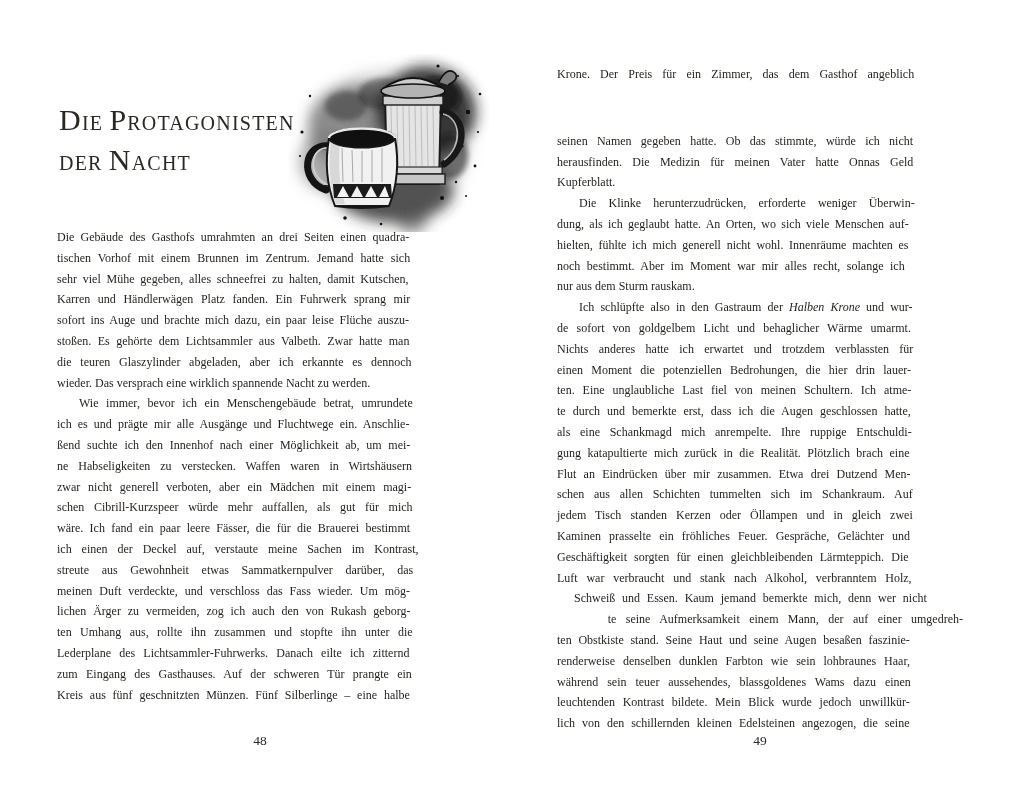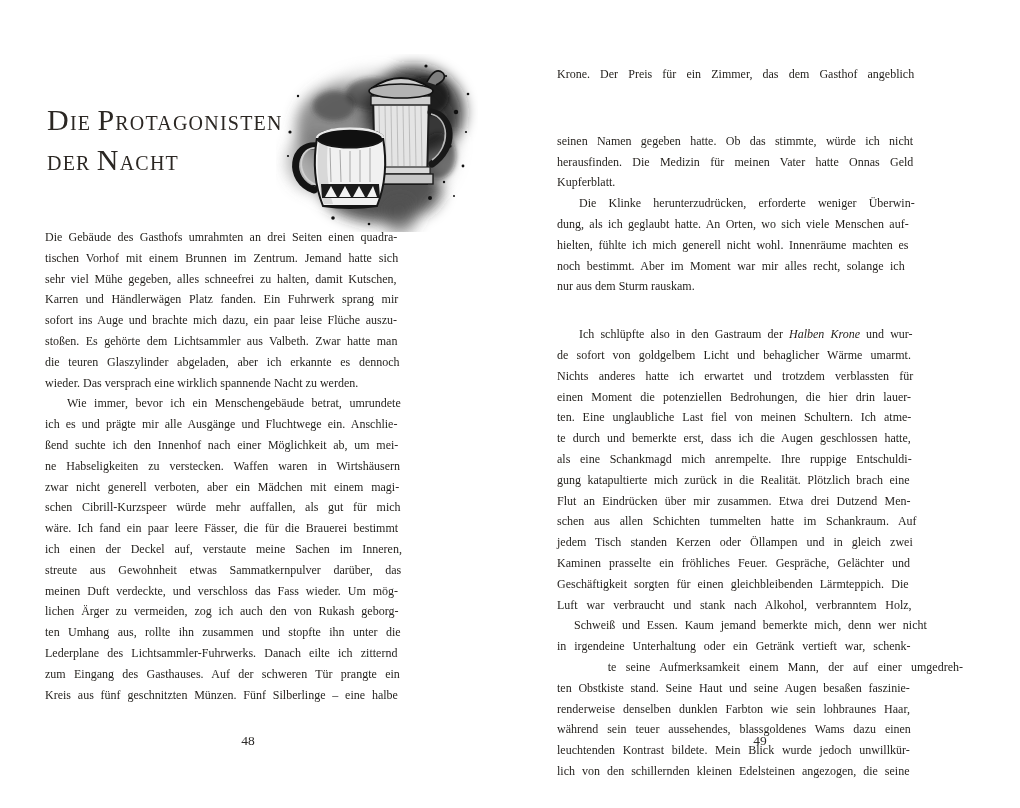--- a/index.html
+++ b/index.html
@@ -6,21 +6,21 @@
   html, body { width:1020px; height:808px; }
   body {
     background:#ffffff;
     font-family:"Liberation Serif", serif;
     color:#211e1a;
     position:relative;
     overflow:hidden;
   }
   .spread { position:absolute; inset:0; }
   .page { position:absolute; top:0; width:406px; height:808px; }
-  .page-left  { left:45px;text-decoration:underline; }
+  .page-left  { left:57px;text-decoration:underline; }
   .page-right { left:557px; }
 
   
   .chapter-head { position:absolute; top:102px; left:2px; }
   .title-line { line-height:35px; letter-spacing:1.2px; color:#2b2723; white-space:nowrap; }
   .tl-big   { font-size:30px; }
   .tl-small { font-size:20px; }
   .tl-sp    { font-size:20px; }
 
   
@@ -160,21 +160,21 @@
           <div class="line endline"><span class="lt">wieder. Das versprach eine wirklich spannende Nacht zu werden.</span></div>
         </div>
         <div class="para">
           <div class="line indent" style="word-spacing: 4.54px;"><span class="lt">Wie immer, bevor ich ein Menschengebäude betrat, umrundete</span></div>
           <div class="line" style="word-spacing: 3.08px;"><span class="lt">ich es und prägte mir alle Ausgänge und Fluchtwege ein. Anschlie-</span></div>
           <div class="line" style="word-spacing: 3.71px;"><span class="lt">ßend suchte ich den Innenhof nach einer Möglichkeit ab, um mei-</span></div>
           <div class="line" style="word-spacing: 6.93px;"><span class="lt">ne Habseligkeiten zu verstecken. Waffen waren in Wirtshäusern</span></div>
           <div class="line" style="word-spacing: 4.77px;"><span class="lt">zwar nicht generell verboten, aber ein Mädchen mit einem magi-</span></div>
           <div class="line" style="word-spacing: 6.61px;"><span class="lt">schen Cibrill-Kurzspeer würde mehr auffallen, als gut für mich</span></div>
           <div class="line" style="word-spacing: 3.28px;"><span class="lt">wäre. Ich fand ein paar leere Fässer, die für die Brauerei bestimmt</span></div>
-          <div class="line" style="word-spacing: 6.89px;"><span class="lt">ich einen der Deckel auf, verstaute meine Sachen im Inneren,</span></div>
+          <div class="line" style="word-spacing: 6.89px;"><span class="lt">ich einen der Deckel auf, verstaute meine Sachen im Kontrast,</span></div>
           <div class="line" style="word-spacing: 9.64px;"><span class="lt">streute aus Gewohnheit etwas Sammatkernpulver darüber, das</span></div>
           <div class="line" style="word-spacing: 3.94px;"><span class="lt">meinen Duft verdeckte, und verschloss das Fass wieder. Um mög-</span></div>
           <div class="line" style="word-spacing: 3.83px;"><span class="lt">lichen Ärger zu vermeiden, zog ich auch den von Rukash geborg-</span></div>
           <div class="line" style="word-spacing: 5.33px;"><span class="lt">ten Umhang aus, rollte ihn zusammen und stopfte ihn unter die</span></div>
           <div class="line" style="word-spacing: 5.19px;"><span class="lt">Lederplane des Lichtsammler-Fuhrwerks. Danach eilte ich zitternd</span></div>
           <div class="line" style="word-spacing: 5.31px;"><span class="lt">zum Eingang des Gasthauses. Auf der schweren Tür prangte ein</span></div>
           <div class="line" style="word-spacing: 3.81px;"><span class="lt">Kreis aus fünf geschnitzten Münzen. Fünf Silberlinge – eine halbe</span></div>
         </div>
       </div>
 
@@ -190,36 +190,35 @@
           <div class="line endline"><span class="lt">Kupferblatt.</span></div>
         </div>
         <div class="para">
           <div class="line indent" style="word-spacing: 9.16px;"><span class="lt">Die Klinke herunterzudrücken, erforderte weniger Überwin-</span></div>
           <div class="line" style="word-spacing: 2.34px;"><span class="lt">dung, als ich geglaubt hatte. An Orten, wo sich viele Menschen auf-</span></div>
           <div class="line" style="word-spacing: 2.74px;"><span class="lt">hielten, fühlte ich mich generell nicht wohl. Innenräume machten es</span></div>
           <div class="line" style="word-spacing: 3.51px;"><span class="lt">noch bestimmt. Aber im Moment war mir alles recht, solange ich</span></div>
           <div class="line endline"><span class="lt">nur aus dem Sturm rauskam.</span></div>
         </div>
         <div class="para">
-          <div class="line indent" style="word-spacing: 3.1px; margin-top: 27px;"><span class="lt">Ich schlüpfte also in den Gastraum der <i>Halben Krone</i> und wur-</span></div>
+          <div class="line indent" style="word-spacing: 3.1px;"><span class="lt">Ich schlüpfte also in den Gastraum der <i>Halben Krone</i> und wur-</span></div>
           <div class="line" style="word-spacing: 5.15px;"><span class="lt">de sofort von goldgelbem Licht und behaglicher Wärme umarmt.</span></div>
           <div class="line" style="word-spacing: 7.31px;"><span class="lt">Nichts anderes hatte ich erwartet und trotzdem verblassten für</span></div>
           <div class="line" style="word-spacing: 5.25px;"><span class="lt">einen Moment die potenziellen Bedrohungen, die hier drin lauer-</span></div>
           <div class="line" style="word-spacing: 4.9px;"><span class="lt">ten. Eine unglaubliche Last fiel von meinen Schultern. Ich atme-</span></div>
           <div class="line" style="word-spacing: 3.98px;"><span class="lt">te durch und bemerkte erst, dass ich die Augen geschlossen hatte,</span></div>
           <div class="line" style="word-spacing: 6.68px;"><span class="lt">als eine Schankmagd mich anrempelte. Ihre ruppige Entschuldi-</span></div>
           <div class="line" style="word-spacing: 3.47px;"><span class="lt">gung katapultierte mich zurück in die Realität. Plötzlich brach eine</span></div>
           <div class="line" style="word-spacing: 4.25px;"><span class="lt">Flut an Eindrücken über mir zusammen. Etwa drei Dutzend Men-</span></div>
-          <div class="line" style="word-spacing: 6.67px;"><span class="lt">schen aus allen Schichten tummelten hatte im Schankraum. Auf</span></div>
+          <div class="line" style="word-spacing: 6.67px;"><span class="lt">schen aus allen Schichten tummelten sich im Schankraum. Auf</span></div>
           <div class="line" style="word-spacing: 6.02px;"><span class="lt">jedem Tisch standen Kerzen oder Öllampen und in gleich zwei</span></div>
           <div class="line" style="word-spacing: 5.08px;"><span class="lt">Kaminen prasselte ein fröhliches Feuer. Gespräche, Gelächter und</span></div>
           <div class="line" style="word-spacing: 4.15px;"><span class="lt">Geschäftigkeit sorgten für einen gleichbleibenden Lärmteppich. Die</span></div>
           <div class="line" style="word-spacing: 5.75px;"><span class="lt">Luft war verbraucht und stank nach Alkohol, verbranntem Holz,</span></div>
           <div class="line" style="word-spacing: 3.77px; margin-left: 17px;"><span class="lt">Schweiß und Essen. Kaum jemand bemerkte mich, denn wer nicht</span></div>
-          <div class="line" style="word-spacing: 4.93px;"><span class="lt">in irgendeine Unterhaltung oder ein Getränk vertieft war, schenk-</span></div>
           <div class="line" style="word-spacing: 6.38px; text-align: right;"><span class="lt">te seine Aufmerksamkeit einem Mann, der auf einer umgedreh-</span></div>
           <div class="line" style="word-spacing: 3.73px;"><span class="lt">ten Obstkiste stand. Seine Haut und seine Augen besaßen faszinie-</span></div>
           <div class="line" style="word-spacing: 4.98px;"><span class="lt">renderweise denselben dunklen Farbton wie sein lohbraunes Haar,</span></div>
           <div class="line" style="word-spacing: 5.88px;"><span class="lt">während sein teuer aussehendes, blassgoldenes Wams dazu einen</span></div>
           <div class="line" style="word-spacing: 4.72px;"><span class="lt">leuchtenden Kontrast bildete. Mein Blick wurde jedoch unwillkür-</span></div>
           <div class="line" style="word-spacing: 3.95px;"><span class="lt">lich von den schillernden kleinen Edelsteinen angezogen, die seine</span></div>
         </div>
       </div>
     <div class="page-num">49</div>
   </div>

